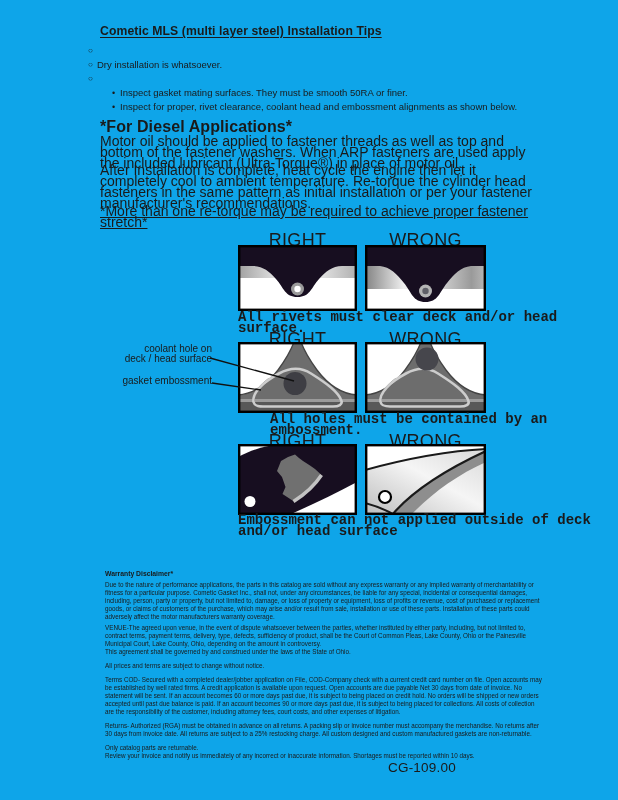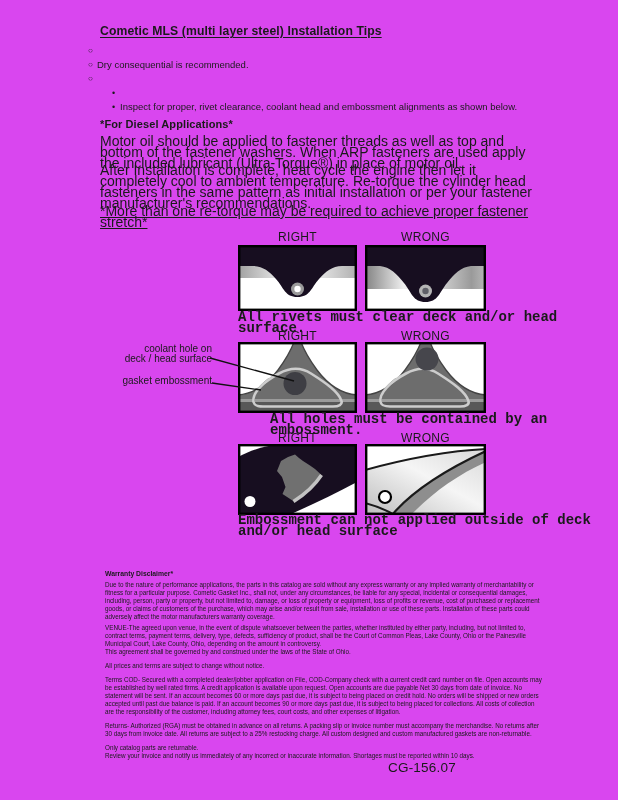--- a/index.html
+++ b/index.html
@@ -4,37 +4,37 @@
 <style>
   :root{
     --ink:#1a1a1a;
     --navy:#170e20;
     --gasket:#6d6d6d;
     --hole:#3e3e44;
     --emboss:#cdcdcd;
   }
   html,body{margin:0;padding:0;background:#fff;}
   .page{
-    position:relative;width:618px;height:800px;background:#d946ef;
+    position:relative;width:618px;height:800px;background:#0ea5e9;
     font-family:"Liberation Sans","DejaVu Sans",sans-serif;color:var(--ink);
     overflow:hidden;
   }
   .abs{position:absolute;}
   .title{
     left:100px;top:24px;font-size:12.2px;font-weight:bold;
     text-decoration:underline;text-underline-offset:2px;letter-spacing:.1px;
   }
   .tips{left:88px;top:44px;width:480px;font-size:9.5px;line-height:14px;}
   .b-row{display:flex;}
   .b-row .mk{width:9px;flex:0 0 9px;font-size:8px;}
   .b-sub{padding-left:24px;}
   .b-sub .mk{width:8px;flex:0 0 8px;font-size:9px;}
-  .d-head{left:100px;top:118px;font-size:11px;font-weight:bold;letter-spacing:.1px;}
+  .d-head{left:100px;top:118px;font-size:16px;font-weight:bold;letter-spacing:.1px;}
   .d-para{left:100px;width:446px;font-size:14px;line-height:11px;}
-  .rw{top:0;font-size:12px;text-align:center;letter-spacing:.3px;}
+  .rw{top:0;font-size:18px;text-align:center;letter-spacing:.3px;}
   .cap{left:238px;font-size:14px;font-weight:bold;line-height:10.5px;white-space:pre-line;font-family:Liberation Mono, monospace;}
   .anno{font-size:10px;line-height:9.5px;text-align:right;white-space:pre-line;}
   .dbox{padding:0;line-height:0;}
   .dbox svg{display:block;}
   .leader{pointer-events:none;z-index:5;}
   .warranty{left:105px;top:570px;width:437px;font-size:6.3px;line-height:8px;}
   .warranty .w-head{font-size:6.8px;font-weight:bold;margin:0 0 3px 0;}
   .warranty p{margin:0 0 3px 0;white-space:pre-line;}
   .warranty p.gap{margin-bottom:6px;}
   .footer{left:388px;top:760px;font-size:13.5px;letter-spacing:.2px;}
@@ -45,27 +45,28 @@
 <div class="page">
 
   <div class="abs title">Cometic MLS (multi layer steel) Installation Tips</div>
 
   <div class="abs tips">
     <div class="b-row">
         <span class="mk">○</span>
       </div>
     <div class="b-row">
         <span class="mk">○</span>
-        <span>Dry consequential is recommended.</span>
+        <span>Dry installation is whatsoever.</span>
       </div>
     <div class="b-row">
         <span class="mk">○</span>
       </div>
     <div class="b-row b-sub">
         <span class="mk">•</span>
+        <span>Inspect gasket mating surfaces.  They must be smooth 50RA or finer.</span>
       </div>
     <div class="b-row b-sub">
         <span class="mk">•</span>
         <span>Inspect for proper, rivet clearance, coolant head and embossment alignments as shown below.</span>
       </div>
   </div>
 
   <div class="abs d-head">*For Diesel Applications*</div>
   <div class="abs d-para" style="top:136px;">Motor oil should be applied to fastener threads as well as top and bottom of the fastener washers. When ARP fasteners are used apply the included lubricant (Ultra-Torque®) in place of motor oil.</div>
   <div class="abs d-para" style="top:165px;">After Installation is complete, heat cycle the engine then let it completely cool to ambient temperature. Re-torque the cylinder head fasteners in the same pattern as initial installation or per your fastener manufacturer's recommendations.</div>
@@ -199,15 +200,15 @@
     <p>Due to the nature of performance applications, the parts in this catalog are sold without any express warranty or any implied warranty of merchantability or fitness for a particular purpose.  Cometic Gasket Inc., shall not, under any circumstances, be liable for any special, incidental or consequential damages, including, person, party or property, but not limited to, damage, or loss of property or equipment, loss of profits or revenue, cost of purchased or replacement goods, or claims of customers of the purchase, which may arise and/or result from sale, installation or use of these parts.  Installation of these parts could adversely affect the motor manufacturers warranty coverage.</p>
     <p class="gap">VENUE-The agreed upon venue, in the event of dispute whatsoever between the parties, whether instituted by either party, including, but not limited to, contract terms, payment terms, delivery, type, defects, sufficiency of product, shall be the Court of Common Pleas, Lake County, Ohio or the Painesville Municipal Court, Lake County, Ohio, depending on the amount in controversy.
 This agreement shall be governed by and construed under the laws of the State of Ohio.</p>
     <p class="gap">All prices and terms are subject to change without notice.</p>
     <p class="gap">Terms COD- Secured with a completed dealer/jobber application on File, COD-Company check with a current credit card number on file.  Open accounts may be established by well rated firms.  A credit application is available upon request.  Open accounts are due payable Net 30 days from date of invoice.  No statement will be sent.  If an account becomes 60 or more days past due, it is subject to being placed on credit hold.  No orders will be shipped or new orders accepted until past due balance is paid.  If an account becomes 90 or more days past due, it is subject to being placed for collections.  All costs of collection are the responsibility of the customer, including attorney fees, court costs, and other expenses of litigation.</p>
     <p class="gap">Returns- Authorized (RGA) must be obtained in advance on all returns.  A packing slip or invoice number must accompany the merchandise.  No returns after 30 days from invoice date.  All returns are subject to a 25% restocking charge.  All custom designed and custom manufactured gaskets are non-returnable.</p>
     <p>Only catalog parts are returnable.
 Review your invoice and notify us immediately of any incorrect or inaccurate information.  Shortages must be reported within 10 days.</p>
   </div>
 
-  <div class="abs footer">CG-156.07</div>
+  <div class="abs footer">CG-109.00</div>
 
 </div>
 
 </body></html>

